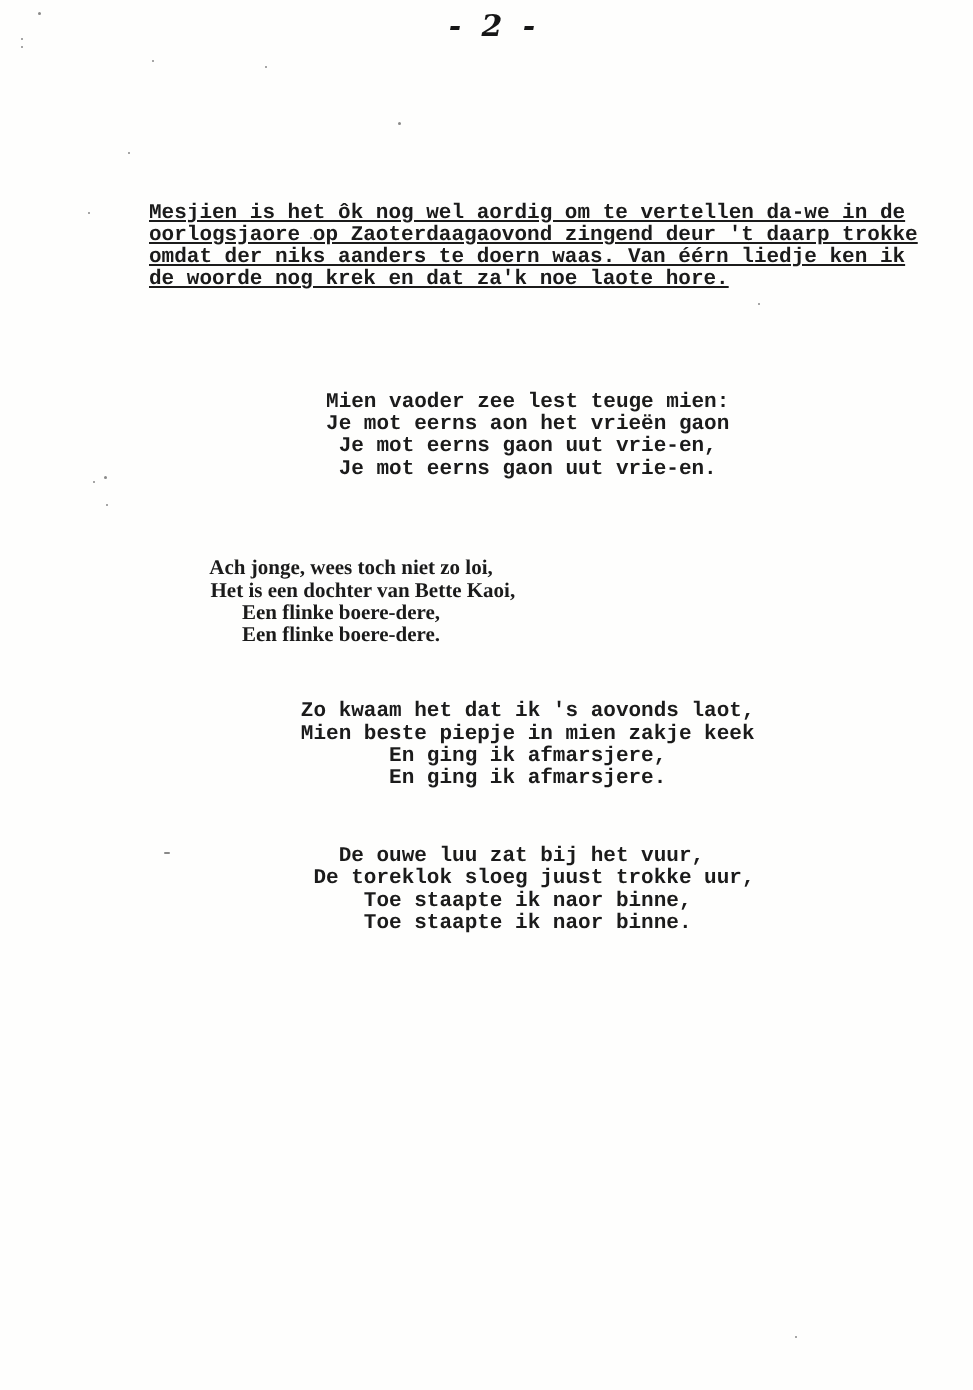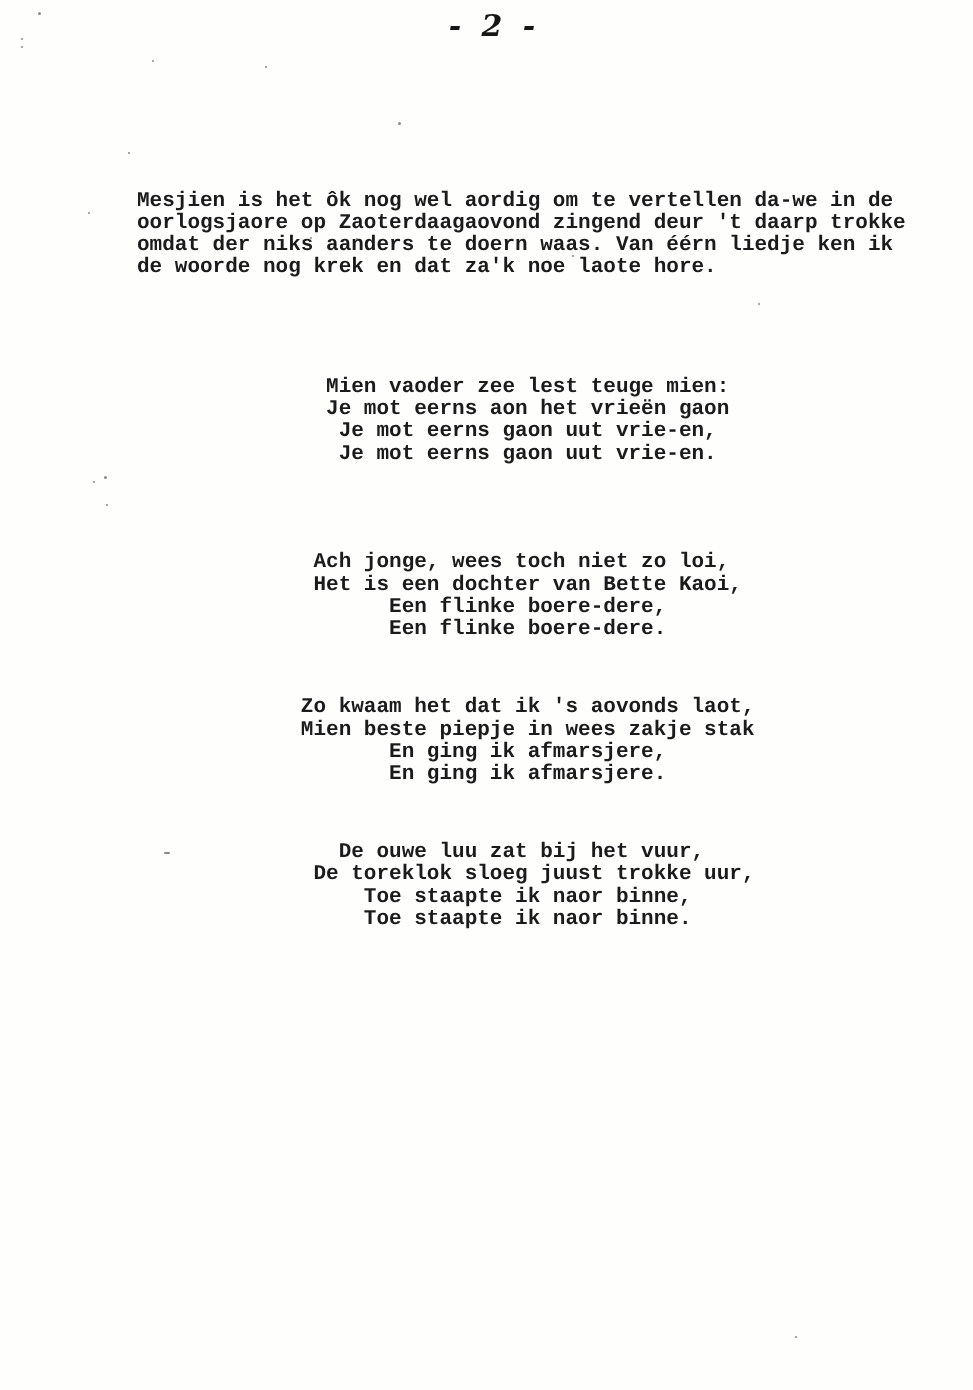--- a/index.html
+++ b/index.html
@@ -35,30 +35,32 @@
     top: 146px;
     font-size: 21px;
     font-weight: 700;
     line-height: 22.3px;
     letter-spacing: 0;
     white-space: pre;
     color: #1b1b1b;
     text-rendering: geometricPrecision;
   }
   .intro {
-    margin: 0;
+    margin: 12px;
+    text-decoration: underline;
   }
   .stanza {
     margin: 11px 0 0 0;
   }
   .stanza.first {
-    margin-top: 30px;
+    margin-top: 21px;
   }
   .stanza.big-gap {
-    margin-top: 42px;
+    margin-top: 31px;
+    font-family: Liberation Serif, serif;
   }
   .speck {
     position: absolute;
     background: #3a3a3a;
     border-radius: 50%;
     opacity: 0.6;
   }
   .s2 { width: 2px; height: 2px; }
   .s3 { width: 3px; height: 3px; }
   .dash { width: 6px; height: 2px; border-radius: 1px; }
@@ -78,21 +80,21 @@
 
     <div class="stanza first">               Mien vaoder zee lest teuge mien:
                Je mot eerns aon het vrieën gaon
                 Je mot eerns gaon uut vrie-en,
                 Je mot eerns gaon uut vrie-en.</div>
     <div class="stanza big-gap">              Ach jonge, wees toch niet zo loi,
               Het is een dochter van Bette Kaoi,
                     Een flinke boere-dere,
                     Een flinke boere-dere.</div>
     <div class="stanza">             Zo kwaam het dat ik 's aovonds laot,
-             Mien beste piepje in wees zakje stak
+             Mien beste piepje in mien zakje keek
                     En ging ik afmarsjere,
                     En ging ik afmarsjere.</div>
     <div class="stanza">                De ouwe luu zat bij het vuur,
               De toreklok sloeg juust trokke uur,
                   Toe staapte ik naor binne,
                   Toe staapte ik naor binne.</div>
     
     
     
   </div>

